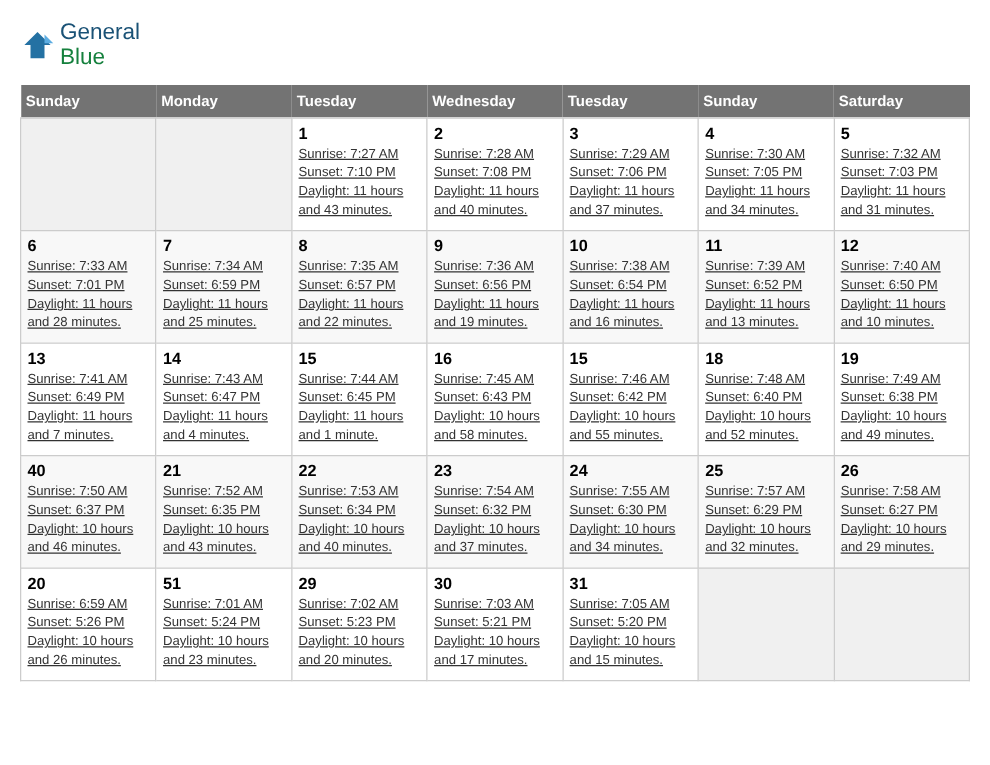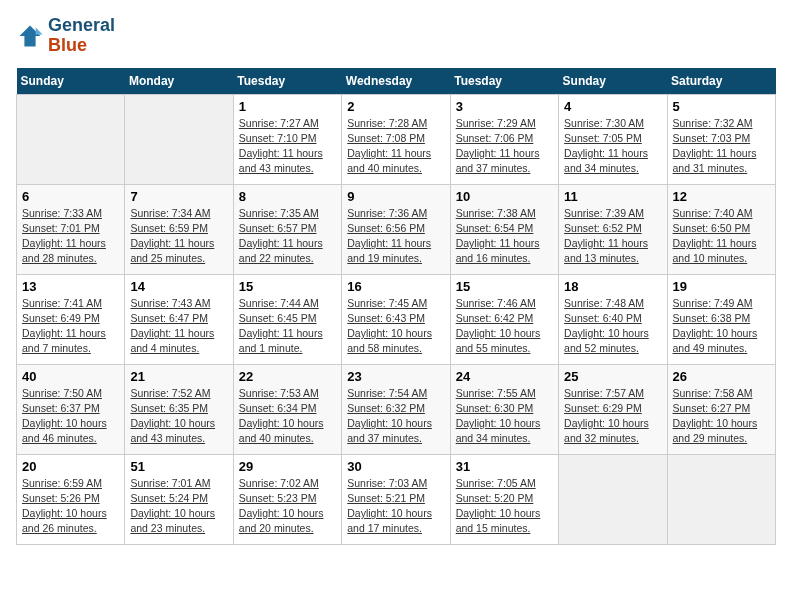--- a/index.html
+++ b/index.html
@@ -16,21 +16,21 @@
       align-items: flex-start;
       margin-bottom: 12px;
     }
     .logo {
       display: flex;
       align-items: center;
       gap: 4px;
     }
     .logo-text {
       font-size: 18px;
-      font-weight: bold;
+      font-weight: normal;
       color: #1a5276;
       line-height: 1.1;
     }
     .logo-icon {
       width: 28px;
       height: 28px;
     }
     .title-block {
       text-align: right;
     }
@@ -42,21 +42,21 @@
     .location {
       font-size: 16px;
       color: #444;
     }
     table {
       width: 100%;
       border-collapse: collapse;
       font-size: 11px;
     }
     th {
-      background: #0c4a6e;
+      background: #737373;
       color: #fff;
       padding: 6px 4px;
       text-align: left;
       font-size: 12px;
       font-weight: bold;
     }
     td {
       border: 1px solid #ccc;
       vertical-align: top;
       padding: 4px 5px;
@@ -90,21 +90,21 @@
 <body>
 
 <div class="header">
   <div class="logo">
     <svg class="logo-icon" viewBox="0 0 40 40">
       <polygon points="20,5 35,20 28,20 28,35 12,35 12,20 5,20" fill="#2471a3"></polygon>
       <polygon points="28,8 38,18 28,18" fill="#5dade2"></polygon>
     </svg>
     <div class="logo-text">
       <div>General</div>
-      <div style="color:#c2410c;">Blue</div>
+      <div style="color:#15803d;">Blue</div>
     </div>
   </div>
   <div class="title-block">
     <div class="month-title"></div>
     <div class="location"></div>
   </div>
 </div>
 
 <table>
   <thead>

